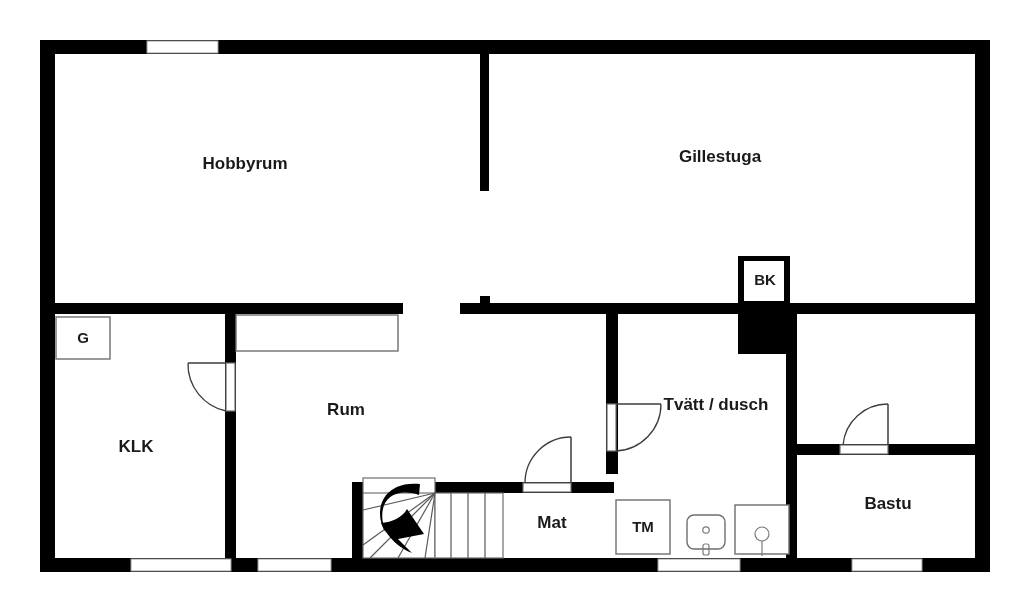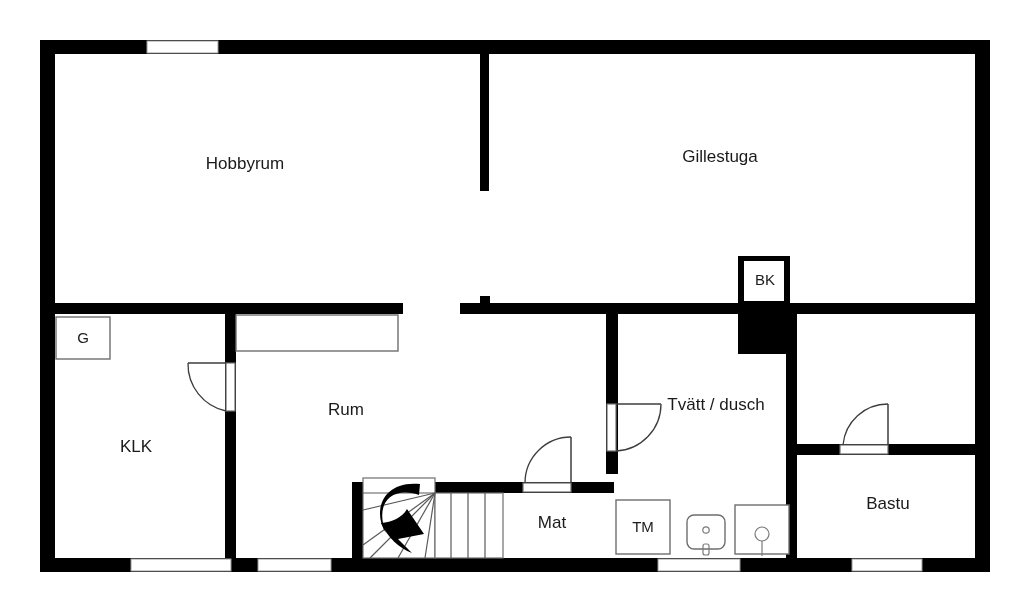--- a/index.html
+++ b/index.html
@@ -11,20 +11,21 @@
     width: 1024px;
     height: 607px;
     font-family: "Liberation Sans", sans-serif;
     overflow: hidden;
   }
   #floorplan-root {
     position: relative;
     width: 1024px;
     height: 607px;
     background: #ffffff;
+    font-weight: bold;
   }
   svg.plan {
     display: block;
     width: 1024px;
     height: 607px;
   }
   .wall       { fill: #000000; }
   .opening    { fill: #ffffff; }
   .window-box { fill: #ffffff; stroke: #9a9a9a; stroke-width: 1; }
   .fixture    { fill: #ffffff; stroke: #6e6e6e; stroke-width: 1.4; }

